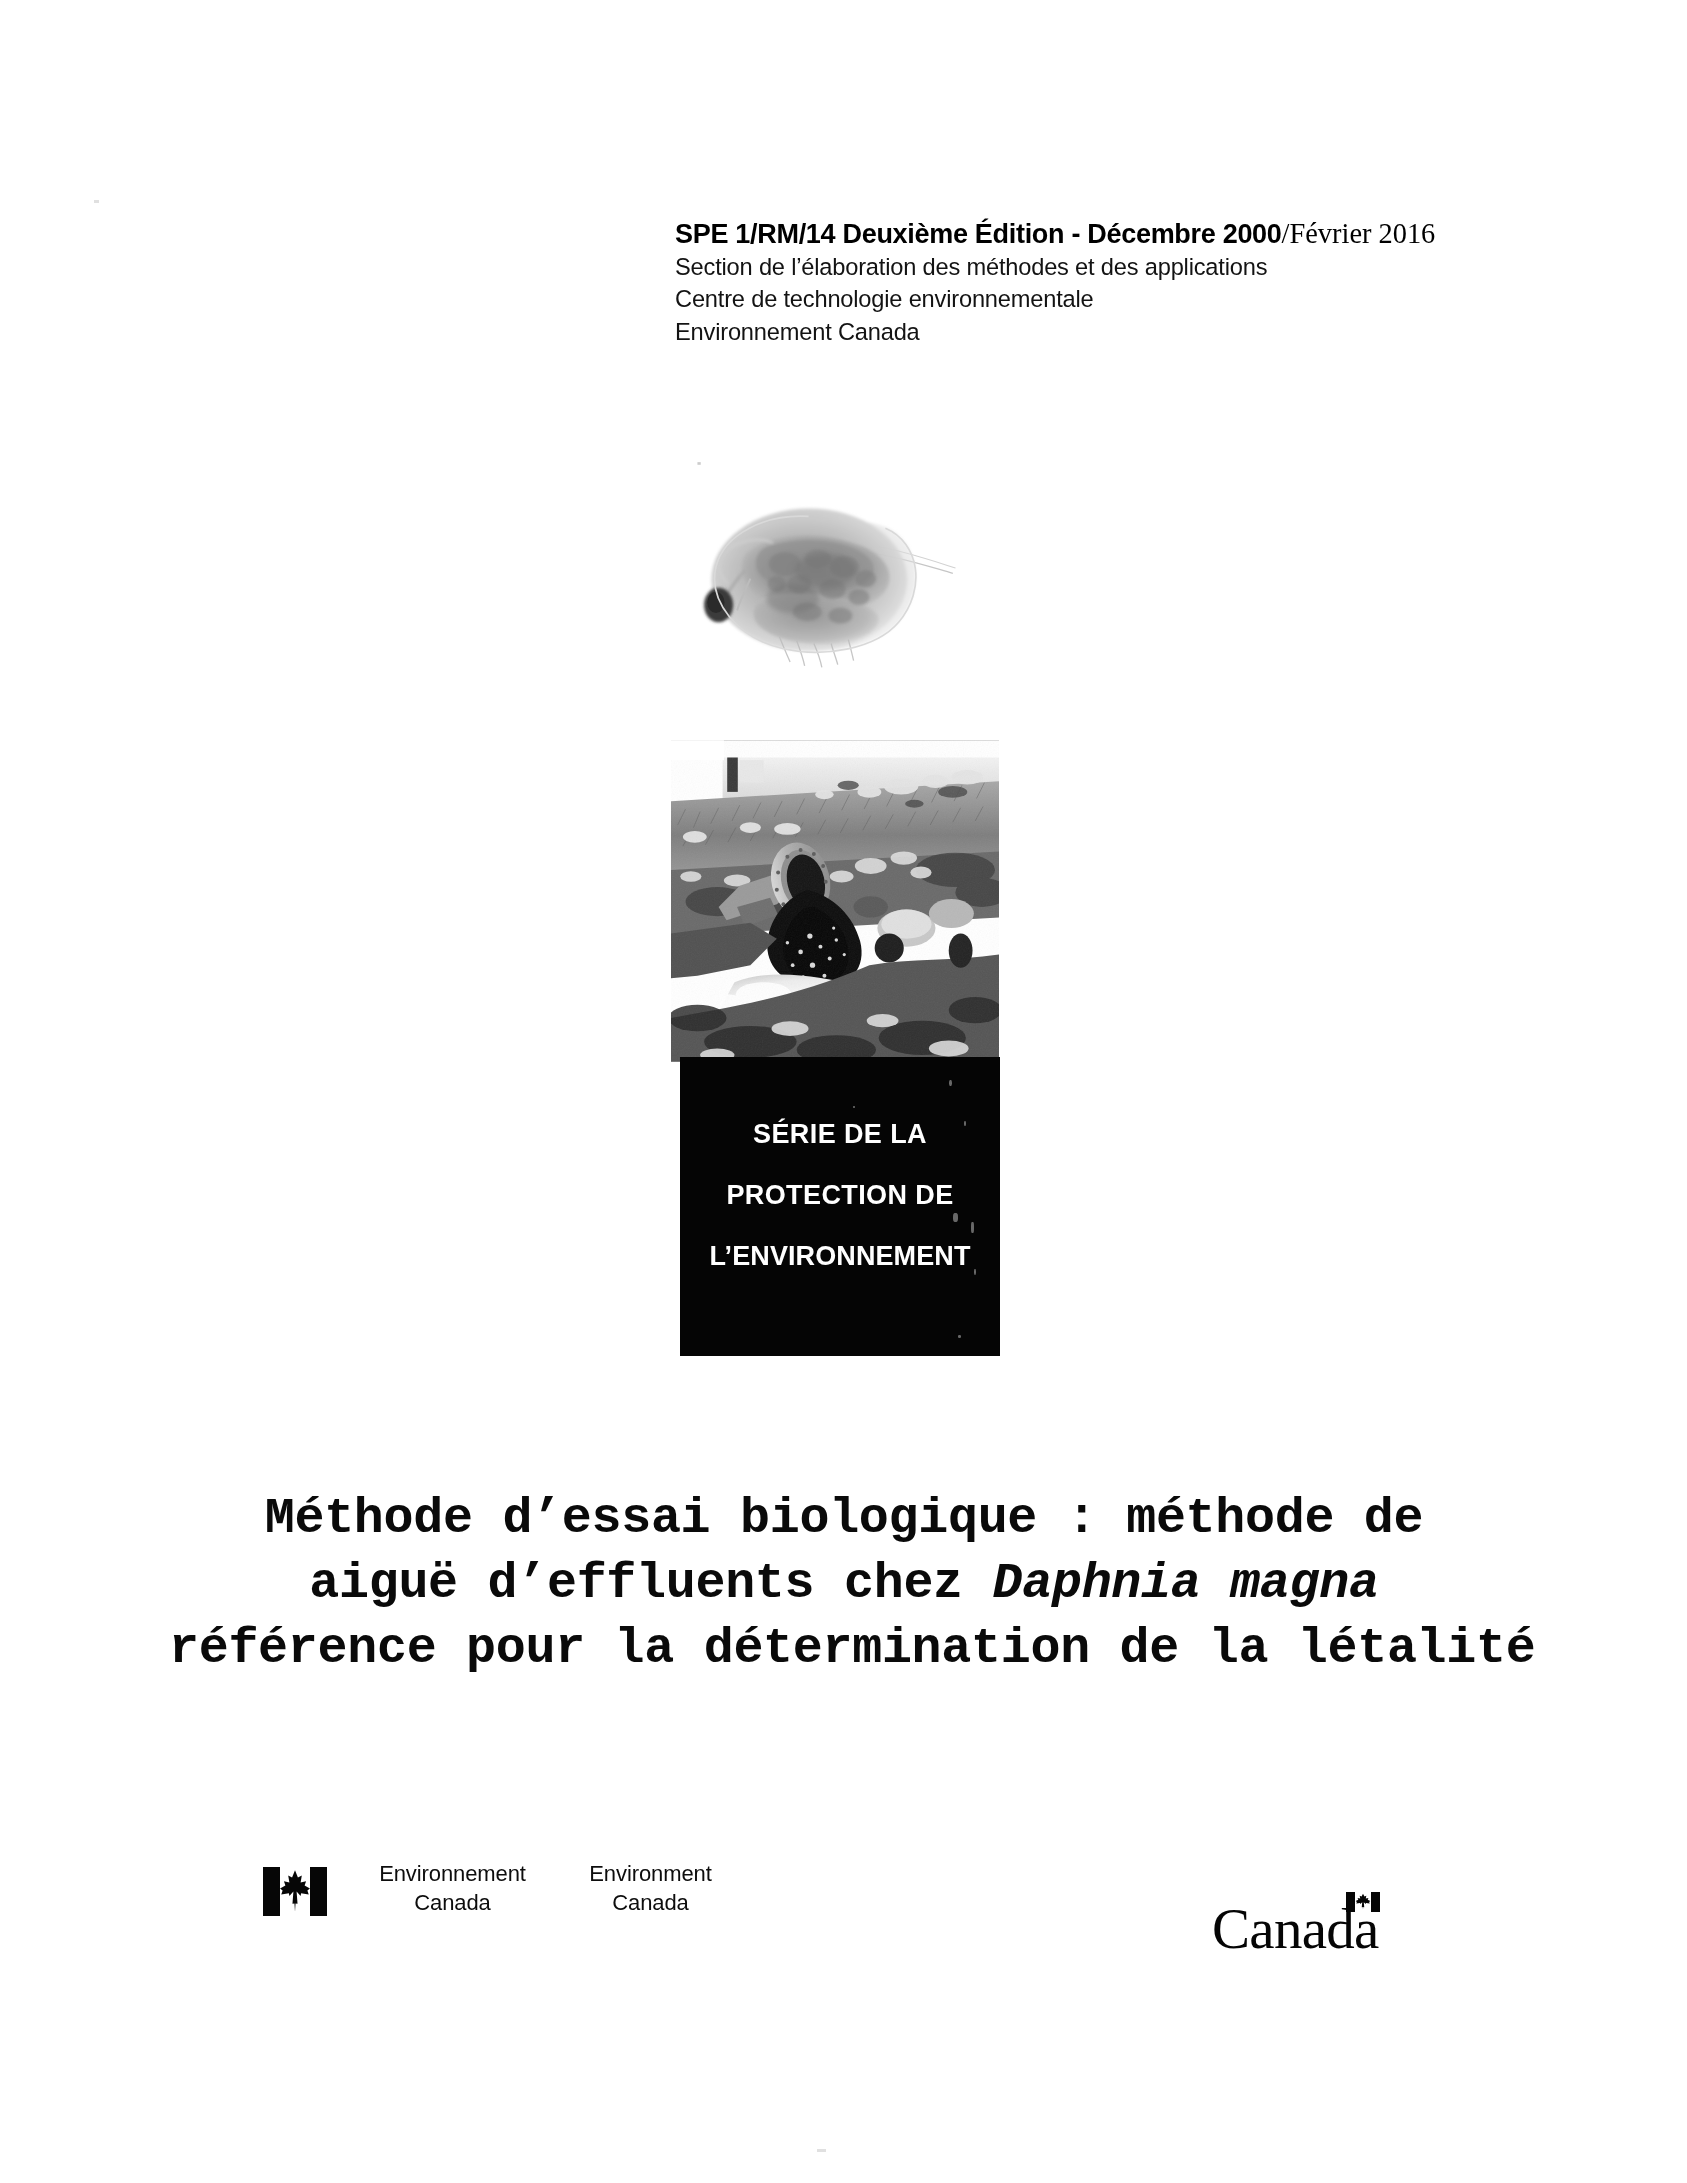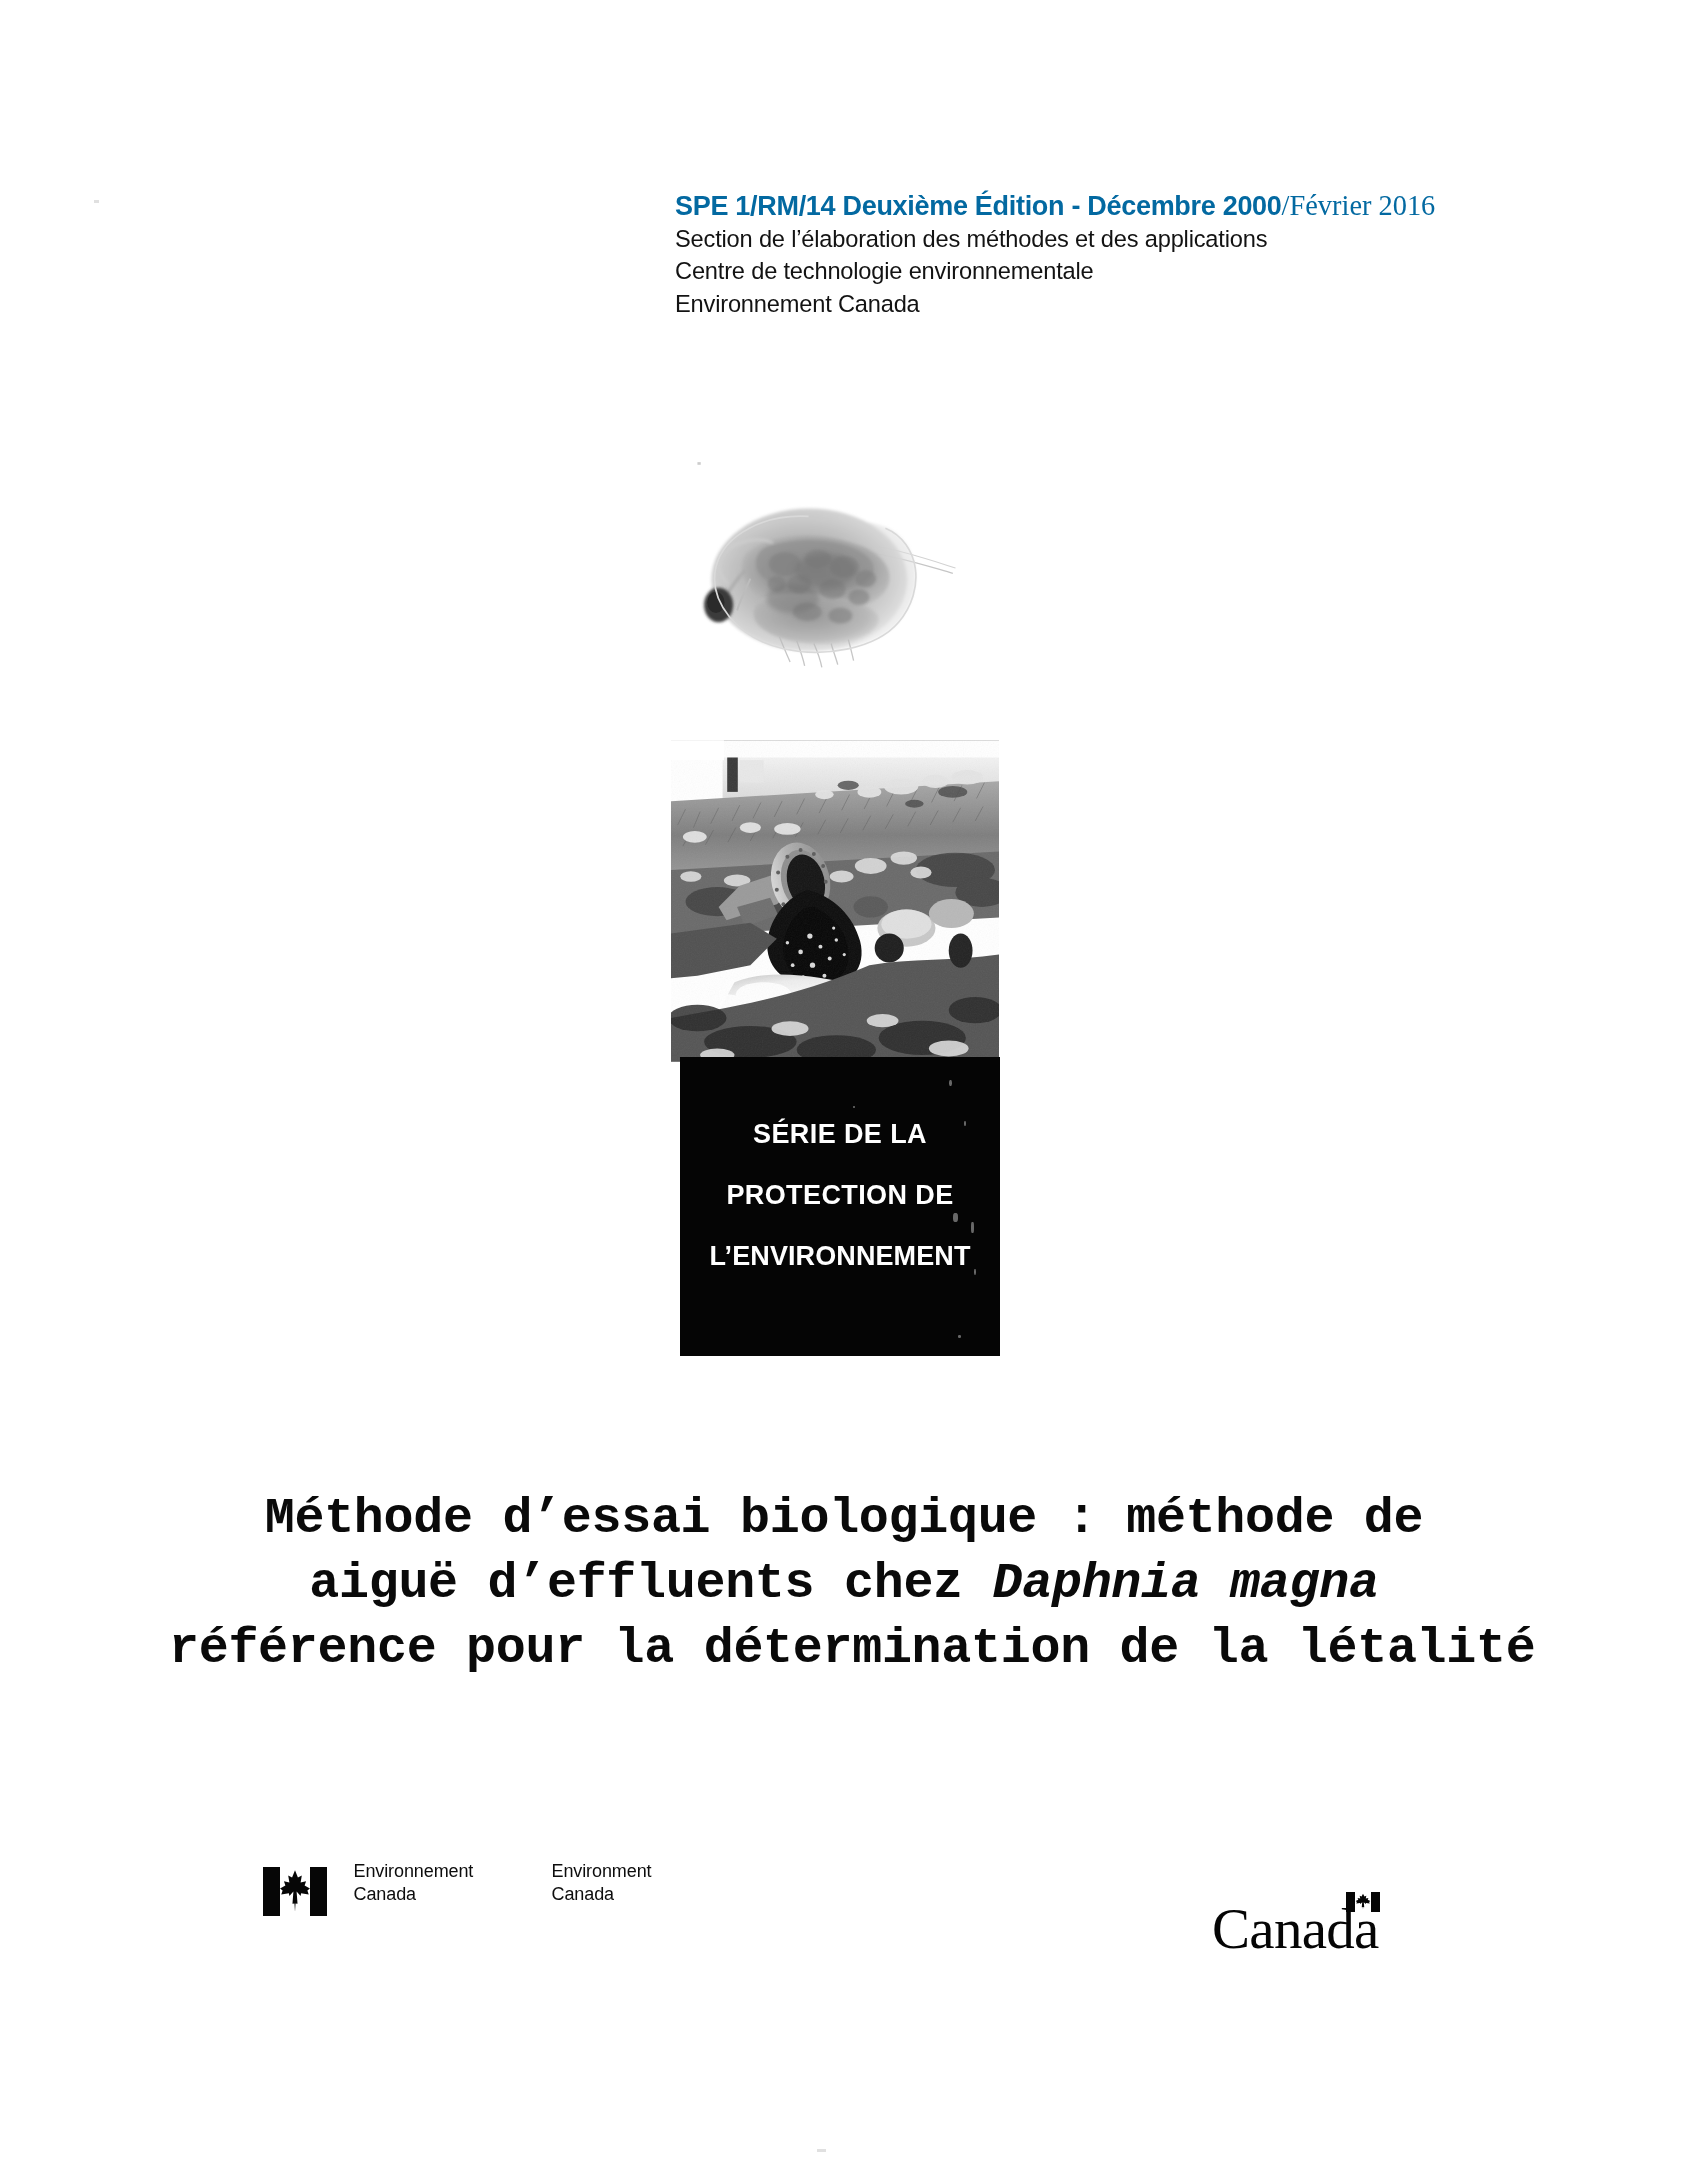--- a/index.html
+++ b/index.html
@@ -23,21 +23,22 @@
     top: 189px;
     width: 860px;
   }
   .header-line-1 {
     font-family: "Liberation Sans", sans-serif;
     font-size: 27px;
     font-weight: bold;
     letter-spacing: -0.3px;
     line-height: 1.18;
     white-space: nowrap;
-    color: #0369a1;
+    color: #000000;
+    margin-top: 28px;
   }
   .header-line-1 .rev-date {
     font-family: "Liberation Serif", serif;
     font-weight: normal;
     font-size: 28.4px;
     letter-spacing: 0px;
   }
   .header-sub {
     font-family: "Liberation Sans", sans-serif;
     font-size: 24.5px;
@@ -163,25 +164,26 @@
   .flag-leaf {
     position: absolute;
     left: 50%;
     top: 2.6px;
     transform: translateX(-50%);
     width: 32px;
     height: 44px;
   }
   .sig-col {
     font-family: "Liberation Sans", sans-serif;
-    font-size: 18px;
+    font-size: 22px;
     line-height: 1.30;
     letter-spacing: -0.1px;
     color: #0d0d0d;
     white-space: nowrap;
+    text-align: center;
   }
   .sig-col.fr { width: 198px; }
   .sig-col.en { width: 198px; }
 
   
   .canada-wordmark {
     position: absolute;
     left: 1212px;
     top: 1900px;
     height: 66px;

